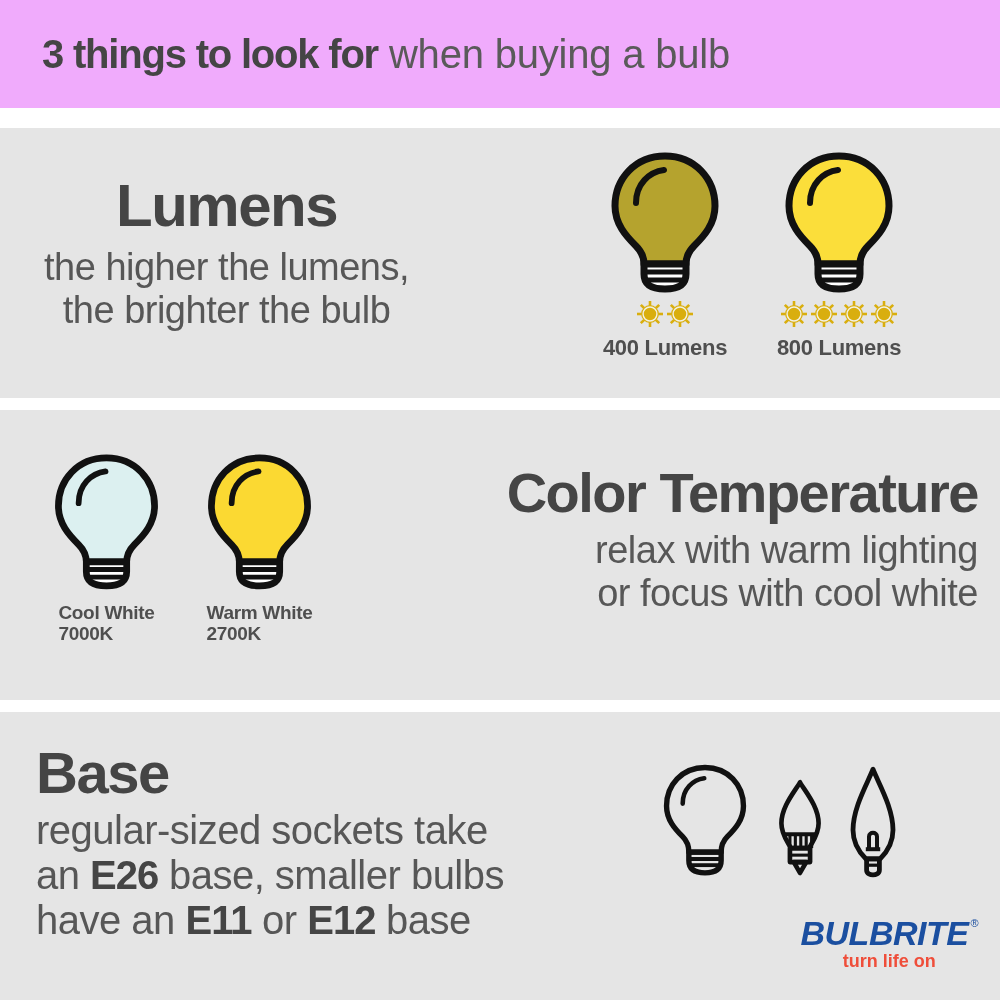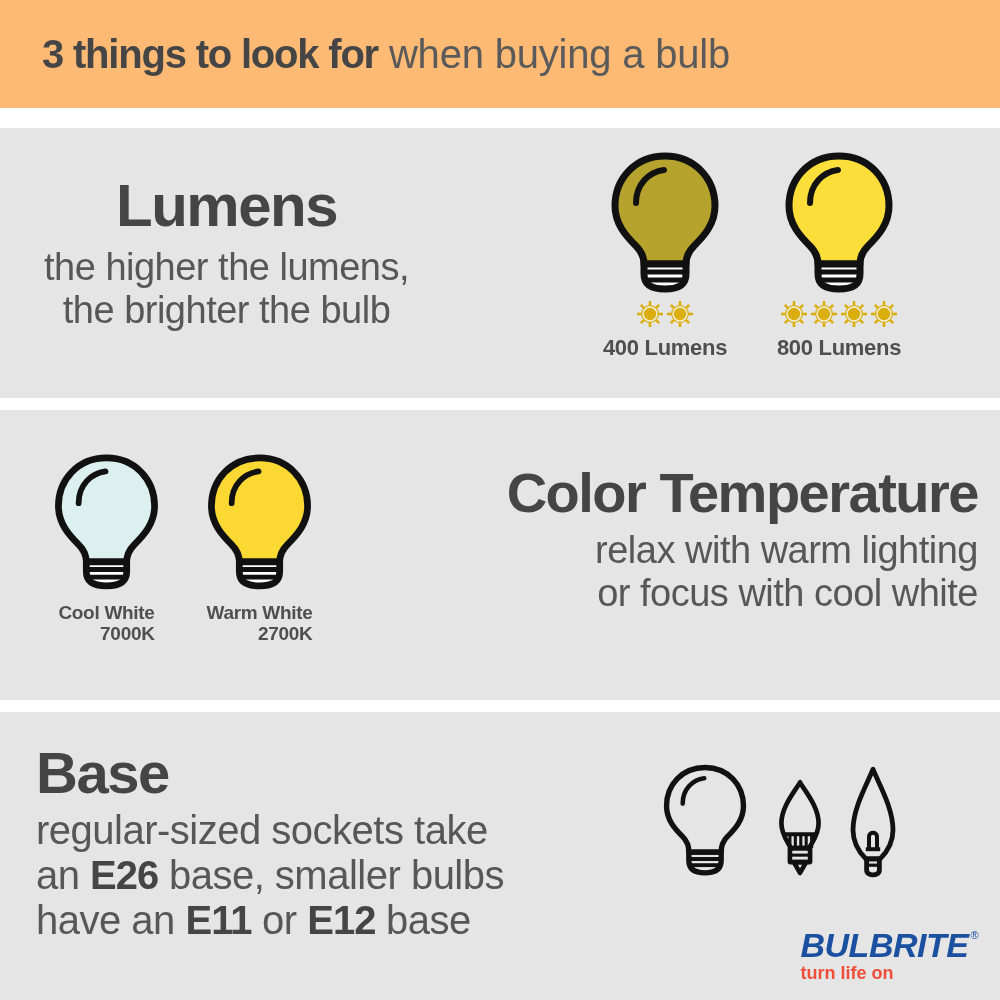--- a/index.html
+++ b/index.html
@@ -8,21 +8,21 @@
     background:#ffffff;
     font-family:"Liberation Sans", sans-serif;
     -webkit-font-smoothing:antialiased;
     overflow:hidden;
   }
   .page { position:relative; width:1000px; height:1000px; background:#ffffff; }
 
   
   .header {
     position:absolute; left:0; top:0; width:1000px; height:108px;
-    background:#fdba74;
+    background:#f0abfc;
     display:flex; align-items:center;
   }
   .header-title {
     padding-left:42px;
     font-size:40px;
     letter-spacing:-0.6px;
     color:#4a4a4a;
     white-space:nowrap;
   }
   .header-title .bold {
@@ -73,34 +73,34 @@
   
   .base-text { position:absolute; left:36px; top:32px; }
   .base-text .headline { font-size:58px; }
   .base-text .subline { font-size:40px; margin-top:6px; }
 
   
   .bulb-group { position:absolute; display:flex; align-items:flex-start; }
   .bulb-cell { display:flex; flex-direction:column; align-items:center; }
   .caption {
     font-weight:bold; color:#4f4f4f; letter-spacing:-0.3px;
-    text-align:right; line-height:1.12;
+    text-align:left; line-height:1.12;
   }
 
   #lumens-bulbs { left:600px; top:20px; gap:44px; }
   #lumens-bulbs .caption { font-size:22px; margin-top:7px; }
   .suns { display:flex; gap:4px; margin-top:6px; height:30px; align-items:center; }
 
   #color-bulbs { left:44px; top:40px; gap:28px; }
   #color-bulbs .caption { font-size:19px; margin-top:12px; }
 
   #base-bulbs { left:655px; top:48px; gap:14px; align-items:flex-end; }
 
   
-  .logo { position:absolute; right:22px; bottom:16px; text-align:left; }
+  .logo { position:absolute; right:22px; bottom:28px; text-align:center; }
   .logo-word {
     font-size:34px; font-weight:bold; font-style:italic;
     color:#1b4fa0; letter-spacing:-0.5px; line-height:1;
     display:flex; align-items:flex-start; justify-content:flex-end;
   }
   .logo-reg { font-size:11px; font-style:normal; font-weight:normal; margin-left:2px; margin-top:2px; color:#1b4fa0;}
   .logo-tag {
     font-size:18px; color:#ef4e3a; font-weight:bold;
     letter-spacing:0px; margin-top:1px;
   }

